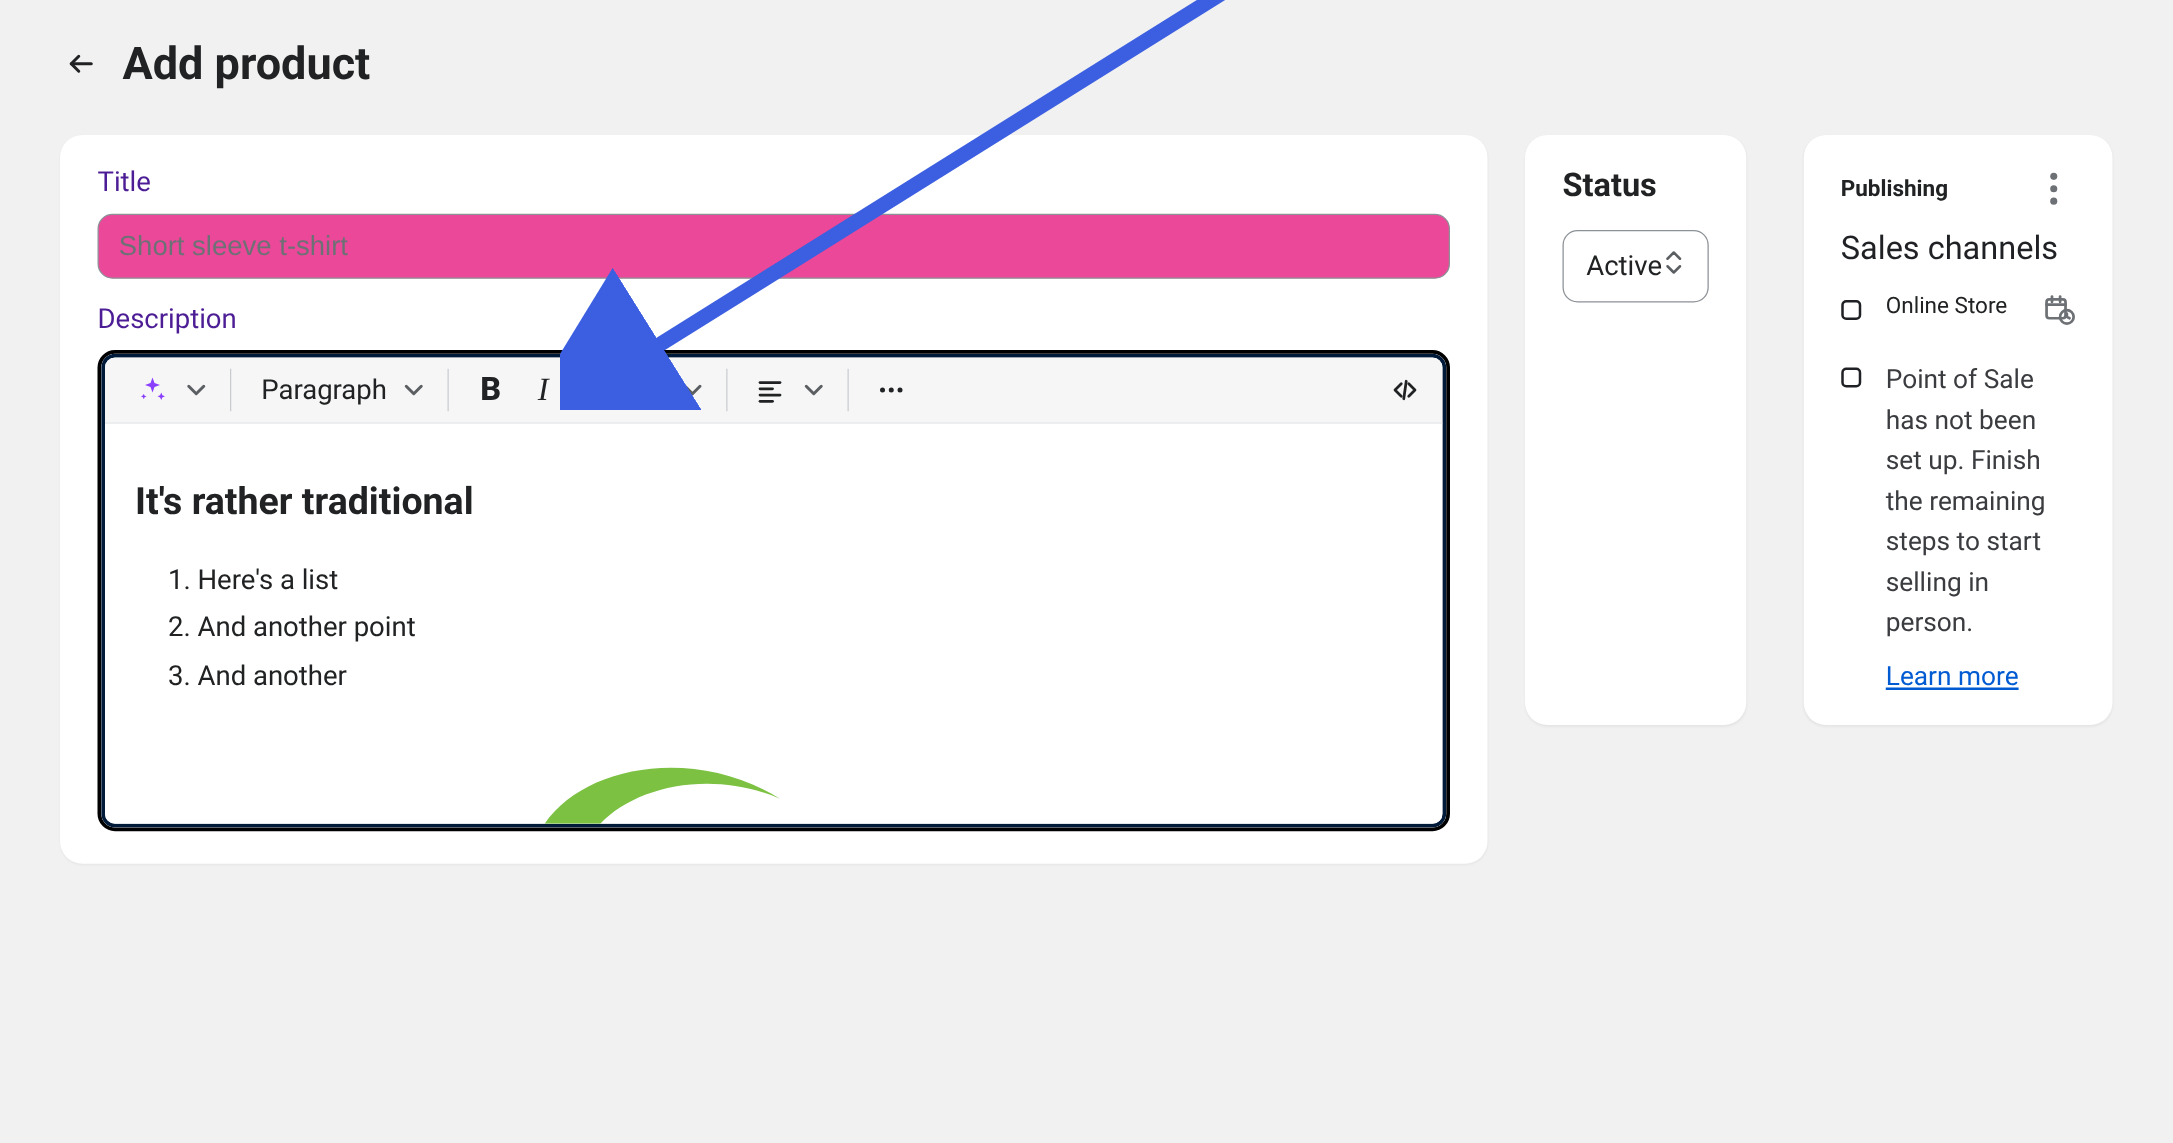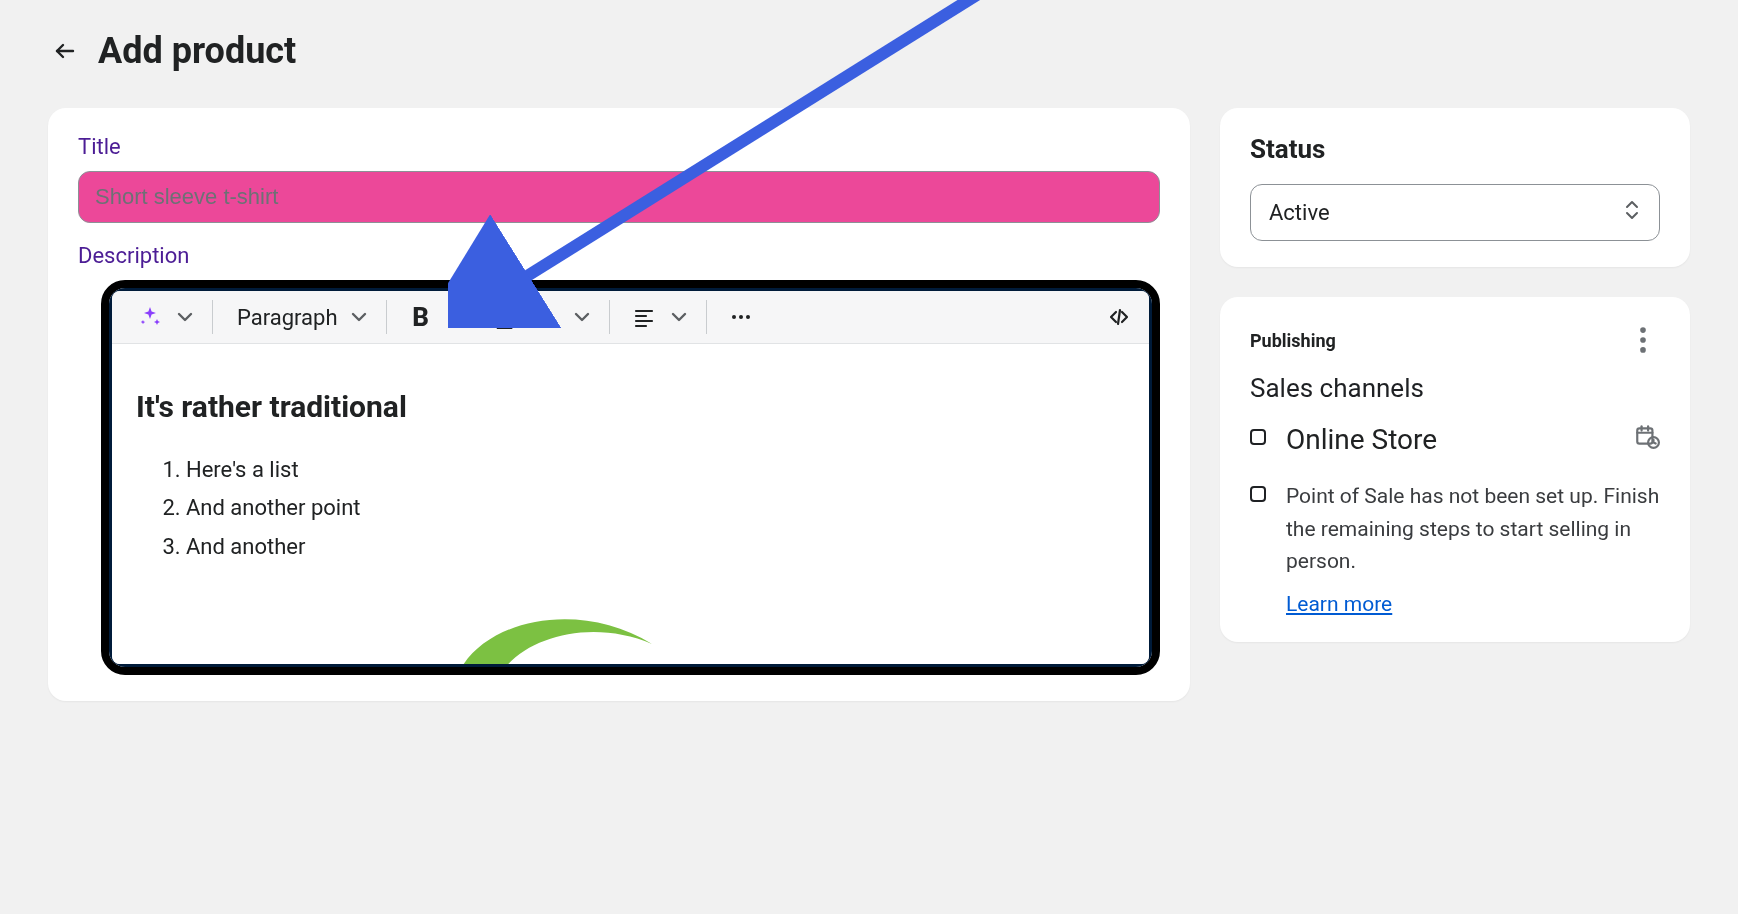--- a/index.html
+++ b/index.html
@@ -27,21 +27,21 @@
   .page-title {
     font-size: 36px;
     font-weight: 700;
   }
   .layout {
     display: flex;
     gap: 30px;
     align-items: flex-start;
   }
   .main-col { flex: 1; }
-  .side-col { width: 470px; display: flex; flex-direction: column; gap: 30px; }
+  .side-col { width: 470px; display: flex; flex-direction: row; gap: 46px; }
   .card {
     background: #fff;
     border-radius: 18px;
     padding: 26px 30px;
     box-shadow: 0 1px 2px rgba(0,0,0,0.05);
   }
   .field-label {
     font-size: 22px;
     color: #4c1d95;
     margin-bottom: 12px;
@@ -51,24 +51,23 @@
     font-size: 22px;
     padding: 12px 16px;
     border: 1px solid #8c9196;
     border-radius: 12px;
     color: #1f2124;
     background: #ec4899;
   }
   .text-input::placeholder { color: #6d7175; }
   .field-block { margin-bottom: 20px; }
   .editor-wrap {
-    border: 8px solid #000000;
-    border-radius: 24px;
+    border: 3px solid #000000;
+    border-radius: 14px;
     overflow: hidden;
-    margin-left: 23px;
   }
   .editor-wrap-inner {
     border: 3px solid #001b3a;
     border-radius: 11px;
     overflow: hidden;
   }
   .toolbar {
     background: #f6f6f7;
     border-bottom: 1px solid #e1e3e5;
     display: flex;
@@ -191,21 +190,21 @@
   .channel-bullet {
     width: 16px;
     height: 16px;
     border: 2px solid #1f2124;
     border-radius: 4px;
     margin-top: 6px;
     flex-shrink: 0;
   }
   .channel-body { flex: 1; }
   .channel-name {
-    font-size: 28px;
+    font-size: 18px;
     margin-bottom: 10px;
   }
   .channel-extra {
     display:flex;
     align-items:center;
   }
   .sched-icon { color:#6d7175; }
   .sched-icon svg { width:26px; height:26px; }
   .channel-desc {
     font-size: 21px;

